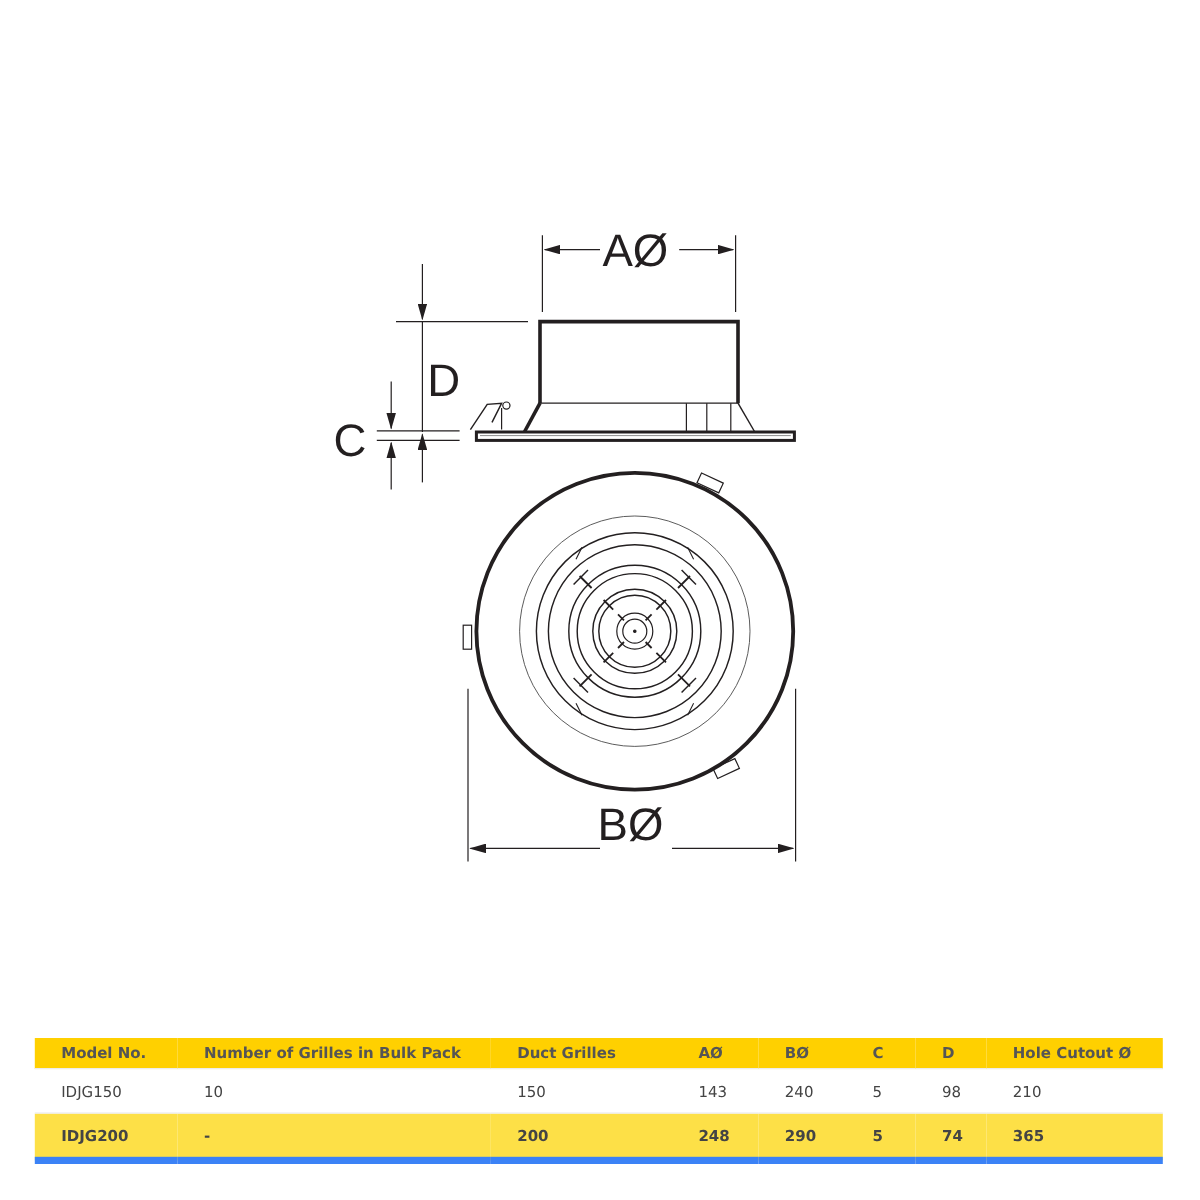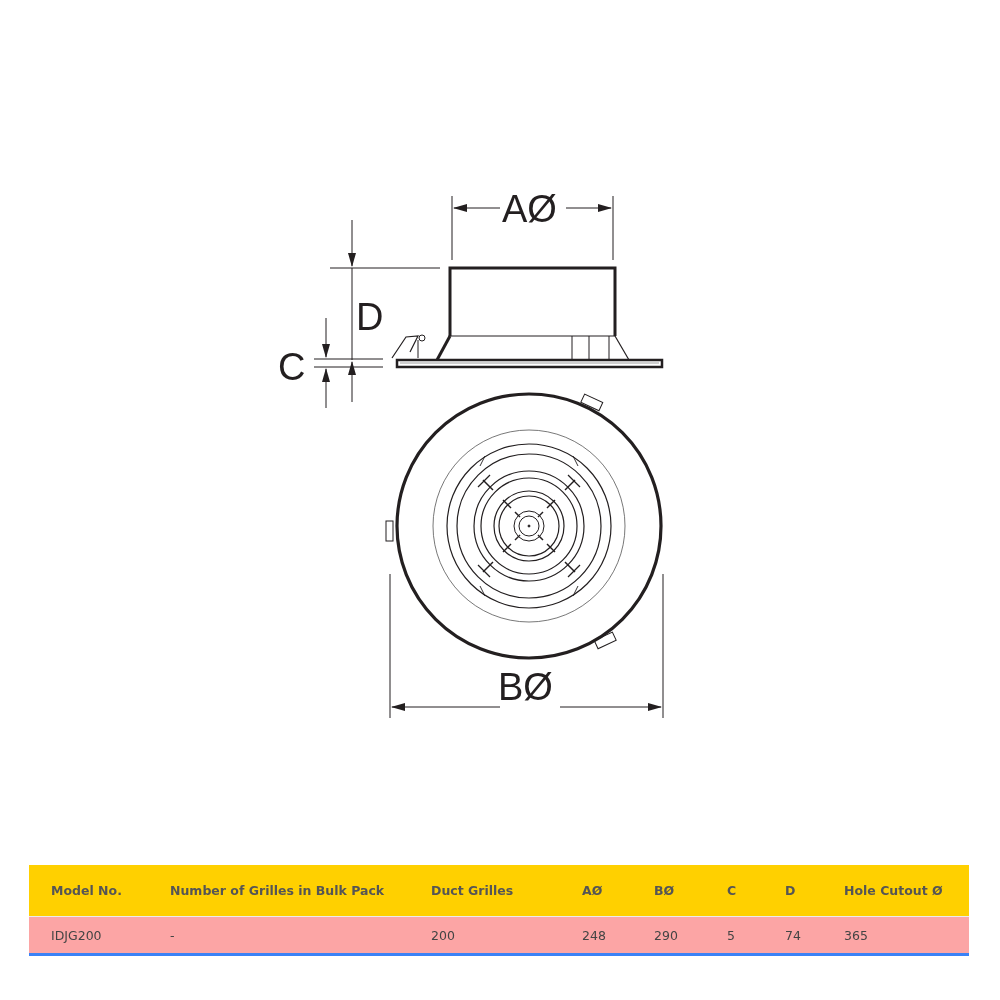--- a/index.html
+++ b/index.html
@@ -5,24 +5,24 @@
     html, body { margin: 0; padding: 0; background: #ffffff; }
     body { width: 1000px; height: 1000px; position: relative; overflow: hidden;
            font-family: "DejaVu Sans", sans-serif; }
     .drawing { position: absolute; left: 0; top: 0; width: 1000px; height: 800px; }
     .drawing svg { position: absolute; left: 0; top: 0; }
     .dim-label { font-family: "Liberation Sans", sans-serif; font-size: 38px; fill: #231f20; }
     .spec-table { position: absolute; left: 29px; top: 865px; width: 940px;
                   border-collapse: collapse; table-layout: fixed;
                   font-family: "DejaVu Sans", sans-serif; font-size: 12.5px; color: #444; }
     .spec-table th { background: #ffd000; color: #555; font-weight: bold; text-align: left;
-                     height: 51px; padding: 0 0 0 22px; font-size: 12.5px; }
+                     height: 25px; padding: 0 0 0 22px; font-size: 12.5px; }
     .spec-table td { height: 36px; padding: 0 0 0 22px; border-top: 1px solid #ececec; }
     .spec-table tr.r1 td { background: #ffffff; }
-    .spec-table tr.r2 td { background: #fca5a5; border-bottom: 3px solid #3b82f6; }
+    .spec-table tr.r2 td { background: #fde047; border-bottom: 6px solid #3b82f6; font-weight: bold; }
   </style>
 </head>
 <body>
 
 <div class="drawing">
   <svg width="1000" height="800" viewBox="0 0 1000 800">
     <defs>
       <marker id="arr" markerWidth="14" markerHeight="8" refX="13" refY="4" orient="auto" markerUnits="userSpaceOnUse">
         <path d="M0,0 L14,4 L0,8 Z" fill="#231f20"></path>
       </marker>
@@ -137,20 +137,30 @@
       <th>Number of Grilles in Bulk Pack</th>
       <th>Duct Grilles</th>
       <th>AØ</th>
       <th>BØ</th>
       <th>C</th>
       <th>D</th>
       <th>Hole Cutout Ø</th>
     </tr>
   </thead>
   <tbody>
+    <tr class="r1">
+      <td>IDJG150</td>
+      <td>10</td>
+      <td>150</td>
+      <td>143</td>
+      <td>240</td>
+      <td>5</td>
+      <td>98</td>
+      <td>210</td>
+    </tr>
     <tr class="r2">
       <td>IDJG200</td>
       <td>-</td>
       <td>200</td>
       <td>248</td>
       <td>290</td>
       <td>5</td>
       <td>74</td>
       <td>365</td>
     </tr>

